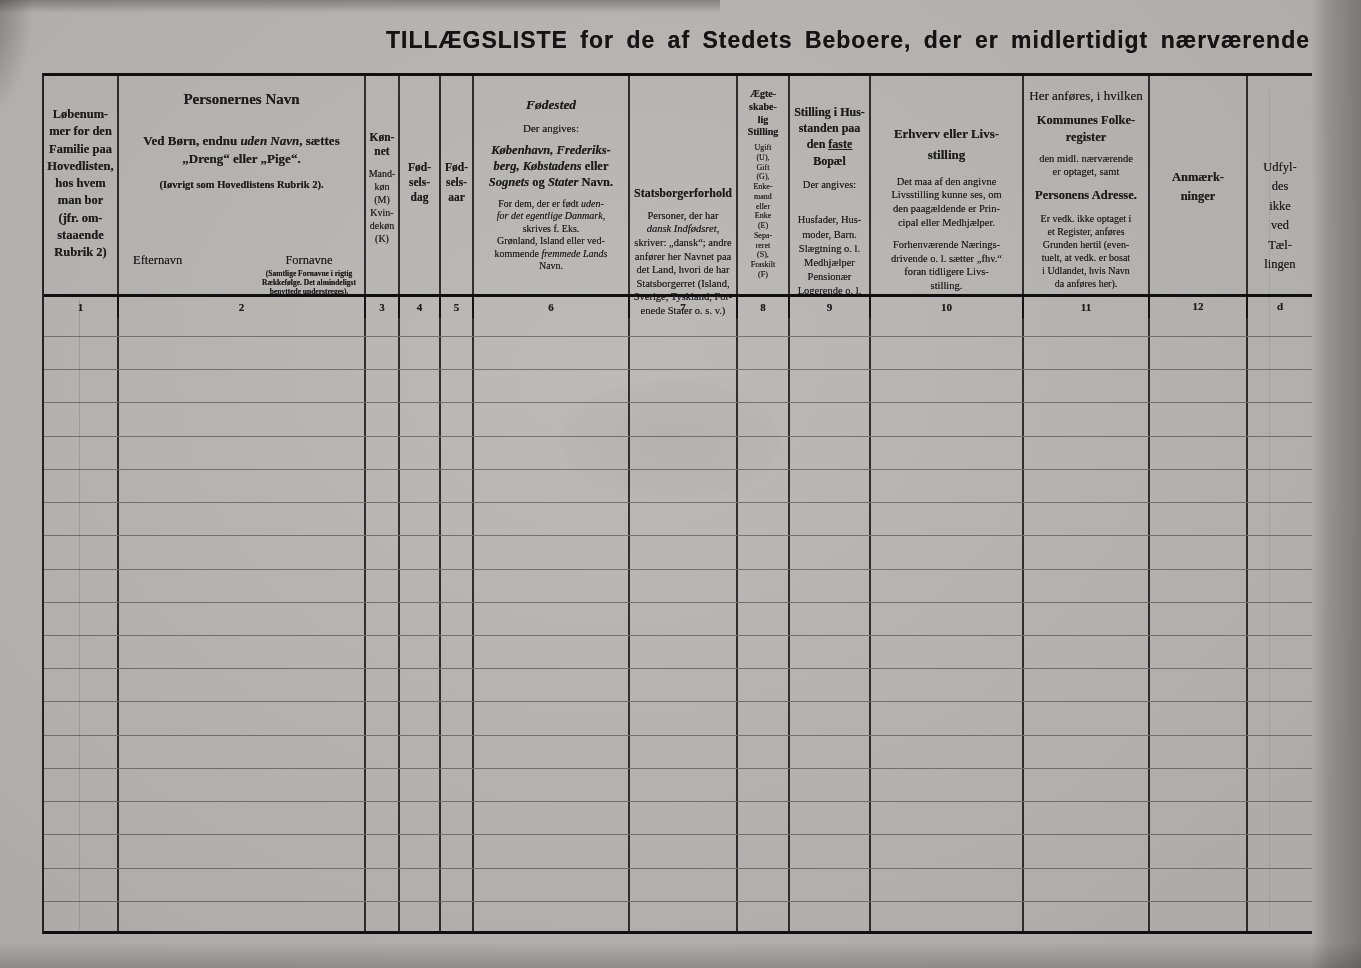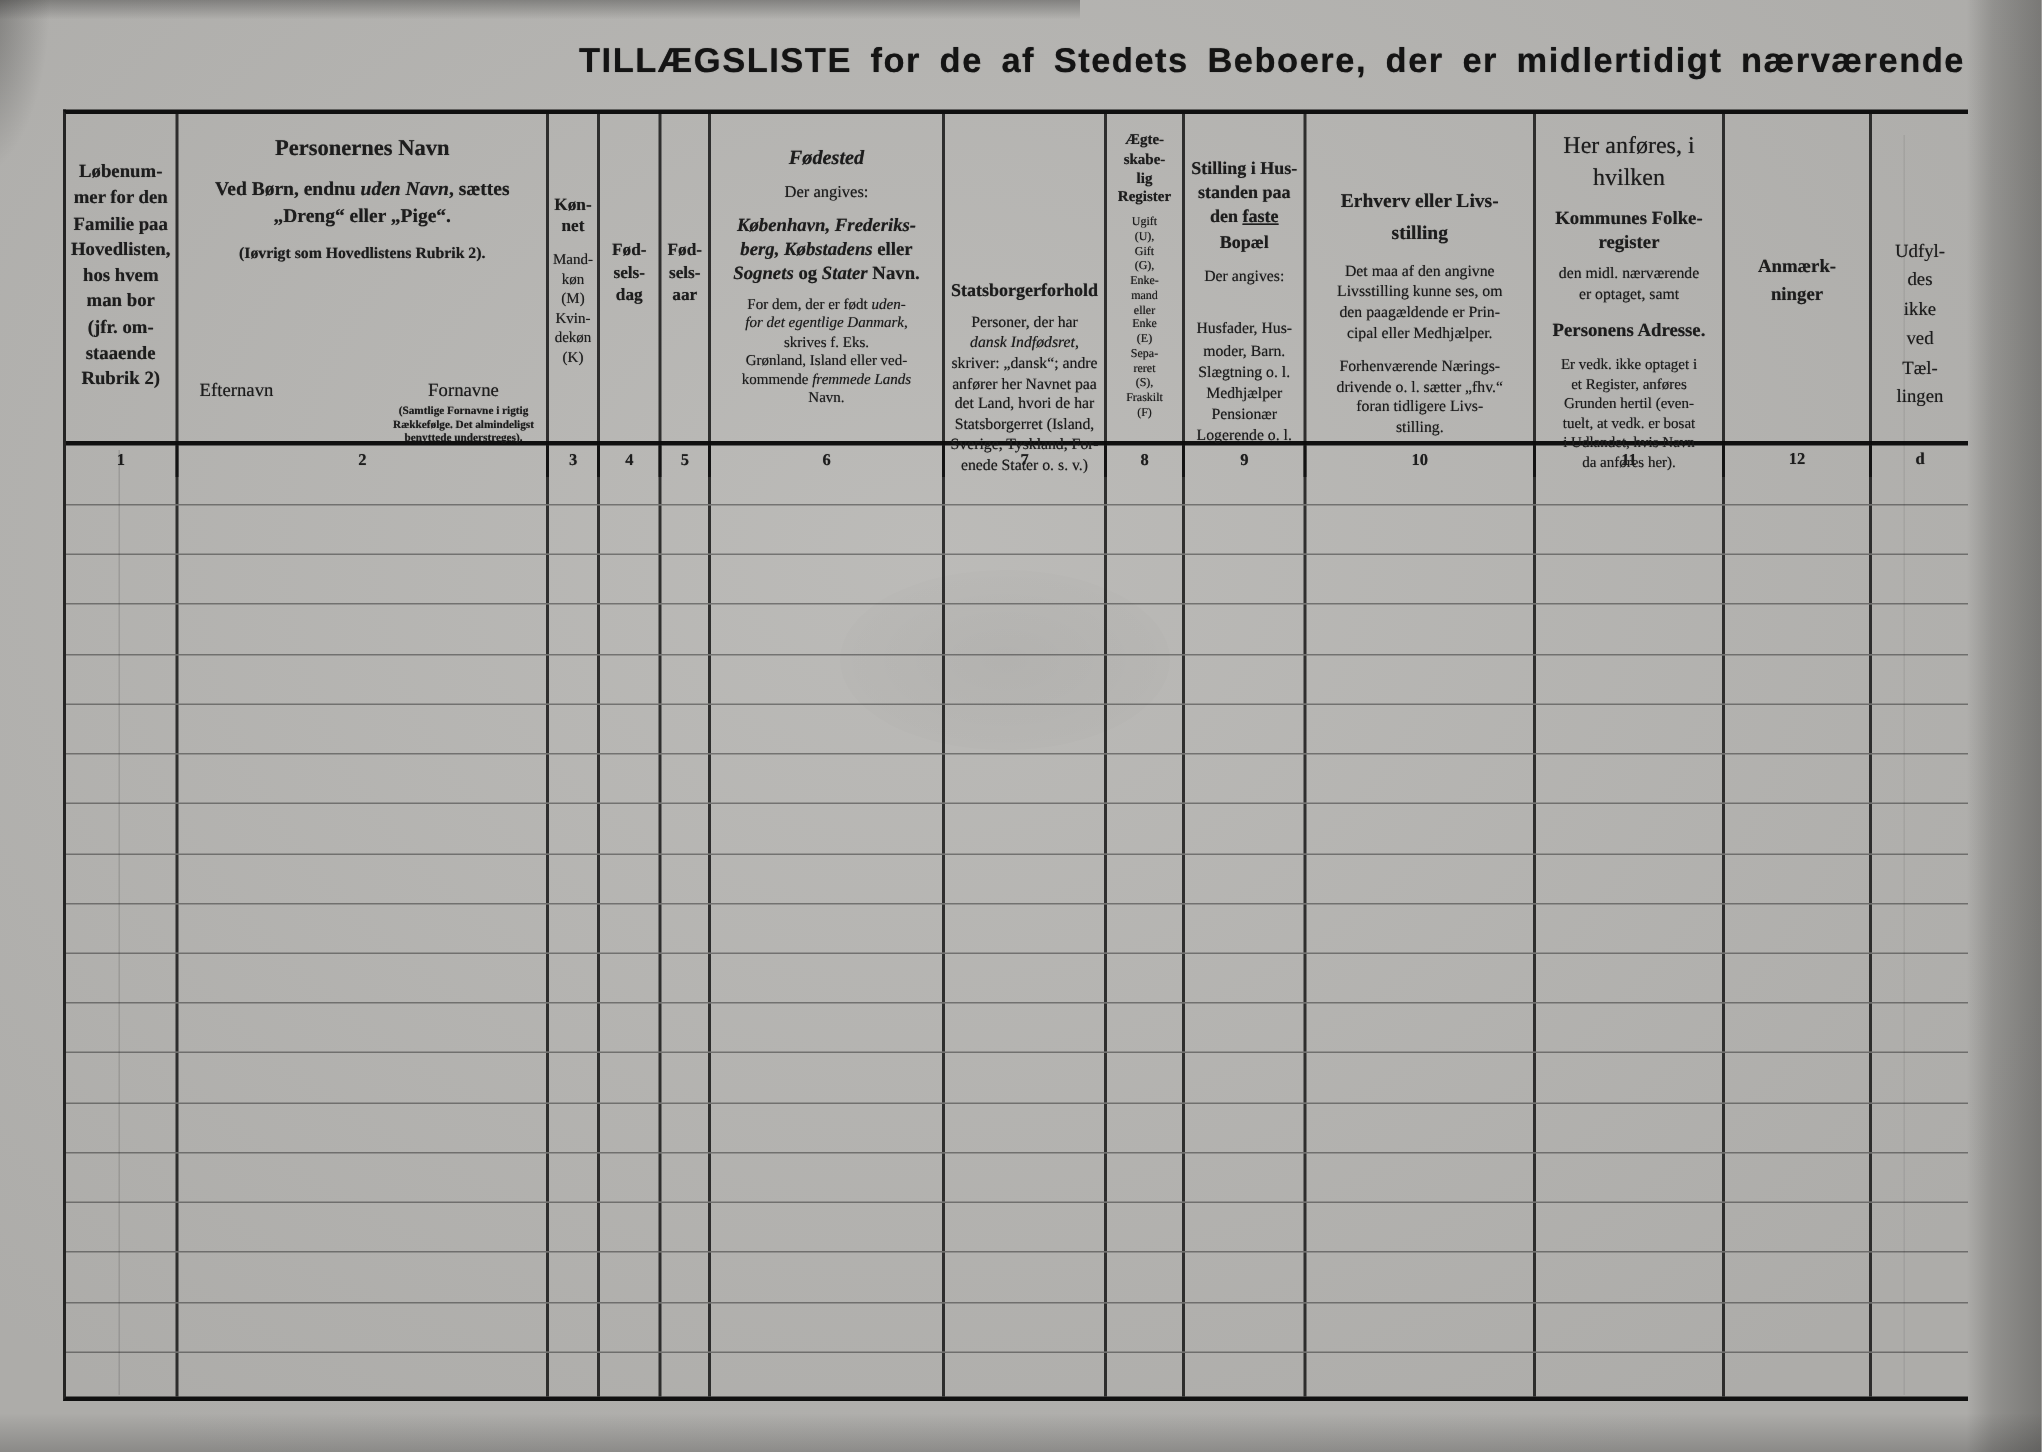--- a/index.html
+++ b/index.html
@@ -48,21 +48,21 @@
   .hcell:last-child{border-right:none;}
   .colnum{position:absolute;bottom:3px;left:0;right:0;text-align:center;
     font-size:11px;font-weight:700;}
   .pl{white-space:pre-line;}
   .i{font-style:italic;}
   .u{text-decoration:underline;}
 
   
   .c1{justify-content:center;font-size:12.5px;font-weight:700;line-height:1.38;padding-bottom:26px;}
   .c2{padding-top:14px;}
-  .c2 .t{font-size:15px;font-weight:700;margin-bottom:7px;}
+  .c2 .t{font-size:15px;font-weight:700;margin-bottom:22px;}
   .c2 .sub{font-size:13px;font-weight:700;line-height:1.45;}
   .c2 .note{font-size:10.5px;font-weight:700;margin-top:9px;}
   .c2 .names{margin-top:auto;width:100%;display:flex;justify-content:space-between;
     align-items:flex-start;padding:0 8px 22px 14px;box-sizing:border-box;}
   .c2 .efter{font-size:12.5px;}
   .c2 .forn{font-size:12.5px;text-align:center;}
   .c2 .fnote{font-size:7.5px;font-weight:700;line-height:1.2;}
   .c3{padding-top:54px;font-size:10px;line-height:1.3;}
   .c3 .t{font-size:11.5px;font-weight:700;margin-bottom:8px;line-height:1.25;}
   .c4,.c5{padding-top:84px;font-size:11.5px;font-weight:700;line-height:1.3;}
@@ -78,21 +78,21 @@
   .c8 .t{font-size:10px;font-weight:700;line-height:1.28;margin-bottom:4px;}
   .c8 .sub{font-size:8px;line-height:1.22;}
   .c9{padding-top:28px;padding-left:3px;padding-right:3px;}
   .c9 .t{font-size:12px;font-weight:700;line-height:1.35;}
   .c9 .ang{font-size:10.5px;margin-top:9px;}
   .c9 .sub{font-size:10.5px;margin-top:22px;line-height:1.35;}
   .c10{padding-top:48px;padding-left:4px;padding-right:4px;}
   .c10 .t{font-size:13px;font-weight:700;line-height:1.6;margin-bottom:9px;}
   .c10 .p{font-size:10.5px;line-height:1.3;margin-bottom:9px;}
   .c11{padding-top:12px;padding-left:3px;padding-right:3px;}
-  .c11 .intro{font-size:16px;text-align:center;}
+  .c11 .intro{font-size:13px;text-align:center;}
   .c11 .t1{font-size:12.5px;font-weight:700;line-height:1.35;margin-top:7px;}
   .c11 .mid{font-size:10.5px;margin-top:6px;line-height:1.3;}
   .c11 .t2{font-size:12.5px;font-weight:700;margin-top:8px;}
   .c11 .note{font-size:10px;margin-top:9px;line-height:1.3;}
   .c12{padding-top:92px;font-size:12.5px;font-weight:700;line-height:1.5;}
   .c13{padding-top:82px;font-size:12.5px;line-height:1.55;}
 
   
   .tbody{height:634px;display:flex;flex-direction:column;}
   .body-row{flex:1 1 33px;display:grid;grid-template-columns:var(--cols);
@@ -193,21 +193,21 @@
 Statsborgerret (Island,
 Sverige, Tyskland, For-
 enede Stater o. s. v.)</span></div>
         <div class="colnum">7</div>
       </div>
 
       <div class="hcell c8">
         <div class="t pl">Ægte-
 skabe-
 lig
-Register</div>
+Stilling</div>
         <div class="sub pl">Ugift
 (U),
 Gift
 (G),
 Enke-
 mand
 eller
 Enke
 (E)
 Sepa-

